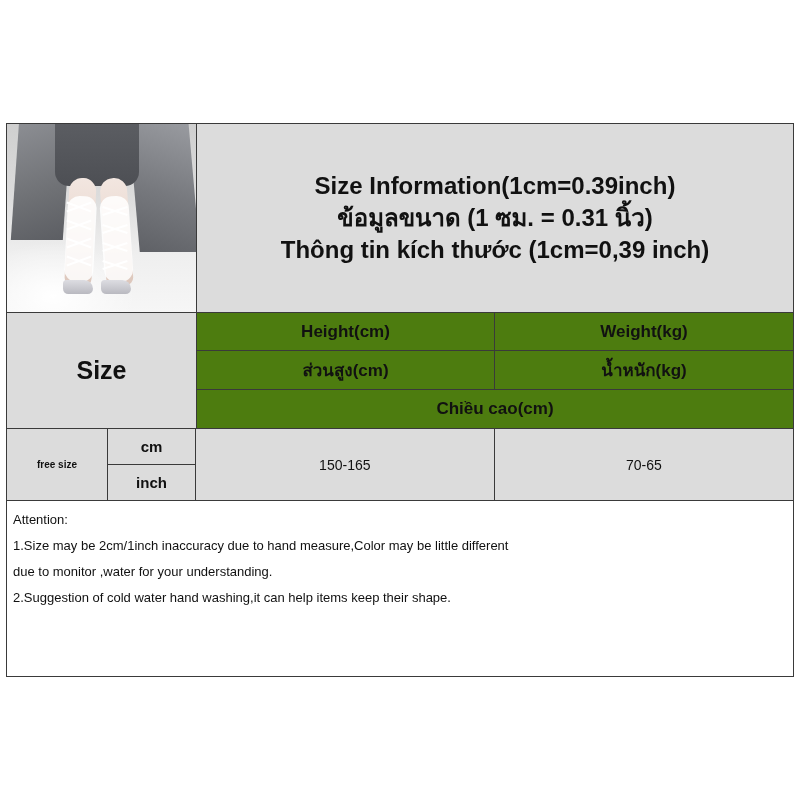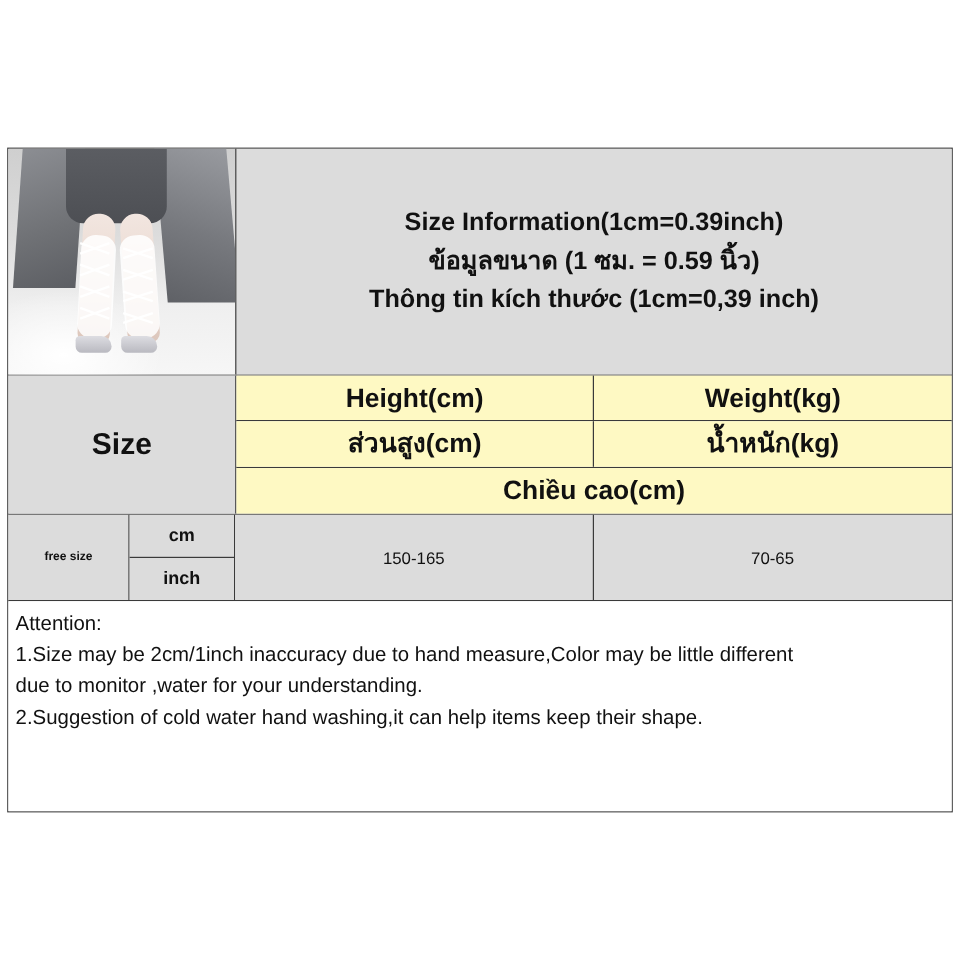--- a/index.html
+++ b/index.html
@@ -137,21 +137,21 @@
     display: flex;
     flex-direction: column;
     align-items: center;
     justify-content: center;
     text-align: center;
     padding: 4px 10px;
     box-sizing: border-box;
   }
   .title-line {
     font-weight: bold;
-    font-size: 21px;
+    font-size: 24px;
     line-height: 32px;
     color: #111111;
     white-space: nowrap;
   }
 
   
   .head-band {
     display: flex;
     height: 116px;
     border-bottom: 1px solid #3a3a3a;
@@ -176,26 +176,26 @@
   }
   .head-row {
     flex: 1 1 33.33%;
     display: flex;
     border-bottom: 1px solid #3a3a3a;
     box-sizing: border-box;
   }
   .head-row:last-child { border-bottom: none; }
   .head-cell {
     flex: 1 1 50%;
-    background: #fef9c3;
-    display: flex;
-    align-items: center;
-    justify-content: center;
-    font-weight: bold;
-    font-size: 22px;
+    background: #4d7c0f;
+    display: flex;
+    align-items: center;
+    justify-content: center;
+    font-weight: bold;
+    font-size: 17px;
     border-right: 1px solid #3a3a3a;
     box-sizing: border-box;
     white-space: nowrap;
   }
   .head-cell:last-child { border-right: none; }
 
   
   .data-band {
     display: flex;
     height: 72px;
@@ -247,21 +247,21 @@
   .value-cell:last-child { border-right: none; }
 
   
   .attention {
     flex: 1 1 auto;
     background: #ffffff;
     padding: 6px 6px 0 6px;
     box-sizing: border-box;
   }
   .att-line {
-    font-size: 17px;
+    font-size: 13px;
     line-height: 26px;
     color: #111111;
   }
 </style>
 </head>
 <body>
 
 <div class="page">
   <div class="sheet">
 
@@ -290,21 +290,21 @@
         <div class="lace" style="left:95px; top:122px; transform:rotate(18deg);"></div>
         <div class="lace" style="left:95px; top:122px; transform:rotate(-18deg);"></div>
         <div class="lace" style="left:95px; top:140px; transform:rotate(18deg);"></div>
         <div class="lace" style="left:95px; top:140px; transform:rotate(-18deg);"></div>
         <div class="shoe l"></div>
         <div class="shoe r"></div>
       </div>
 
       <div class="title-cell">
         <div class="title-line">Size Information(1cm=0.39inch)</div>
-        <div class="title-line">ข้อมูลขนาด (1 ซม. = 0.59 นิ้ว)</div>
+        <div class="title-line">ข้อมูลขนาด (1 ซม. = 0.31 นิ้ว)</div>
         <div class="title-line">Thông tin kích thước (1cm=0,39 inch)</div>
       </div>
     </div>
 
     <div class="head-band">
       <div class="size-cell">Size</div>
       <div class="head-cols">
         <div class="head-row">
           <div class="head-cell">Height(cm)</div>
           <div class="head-cell">Weight(kg)</div>

